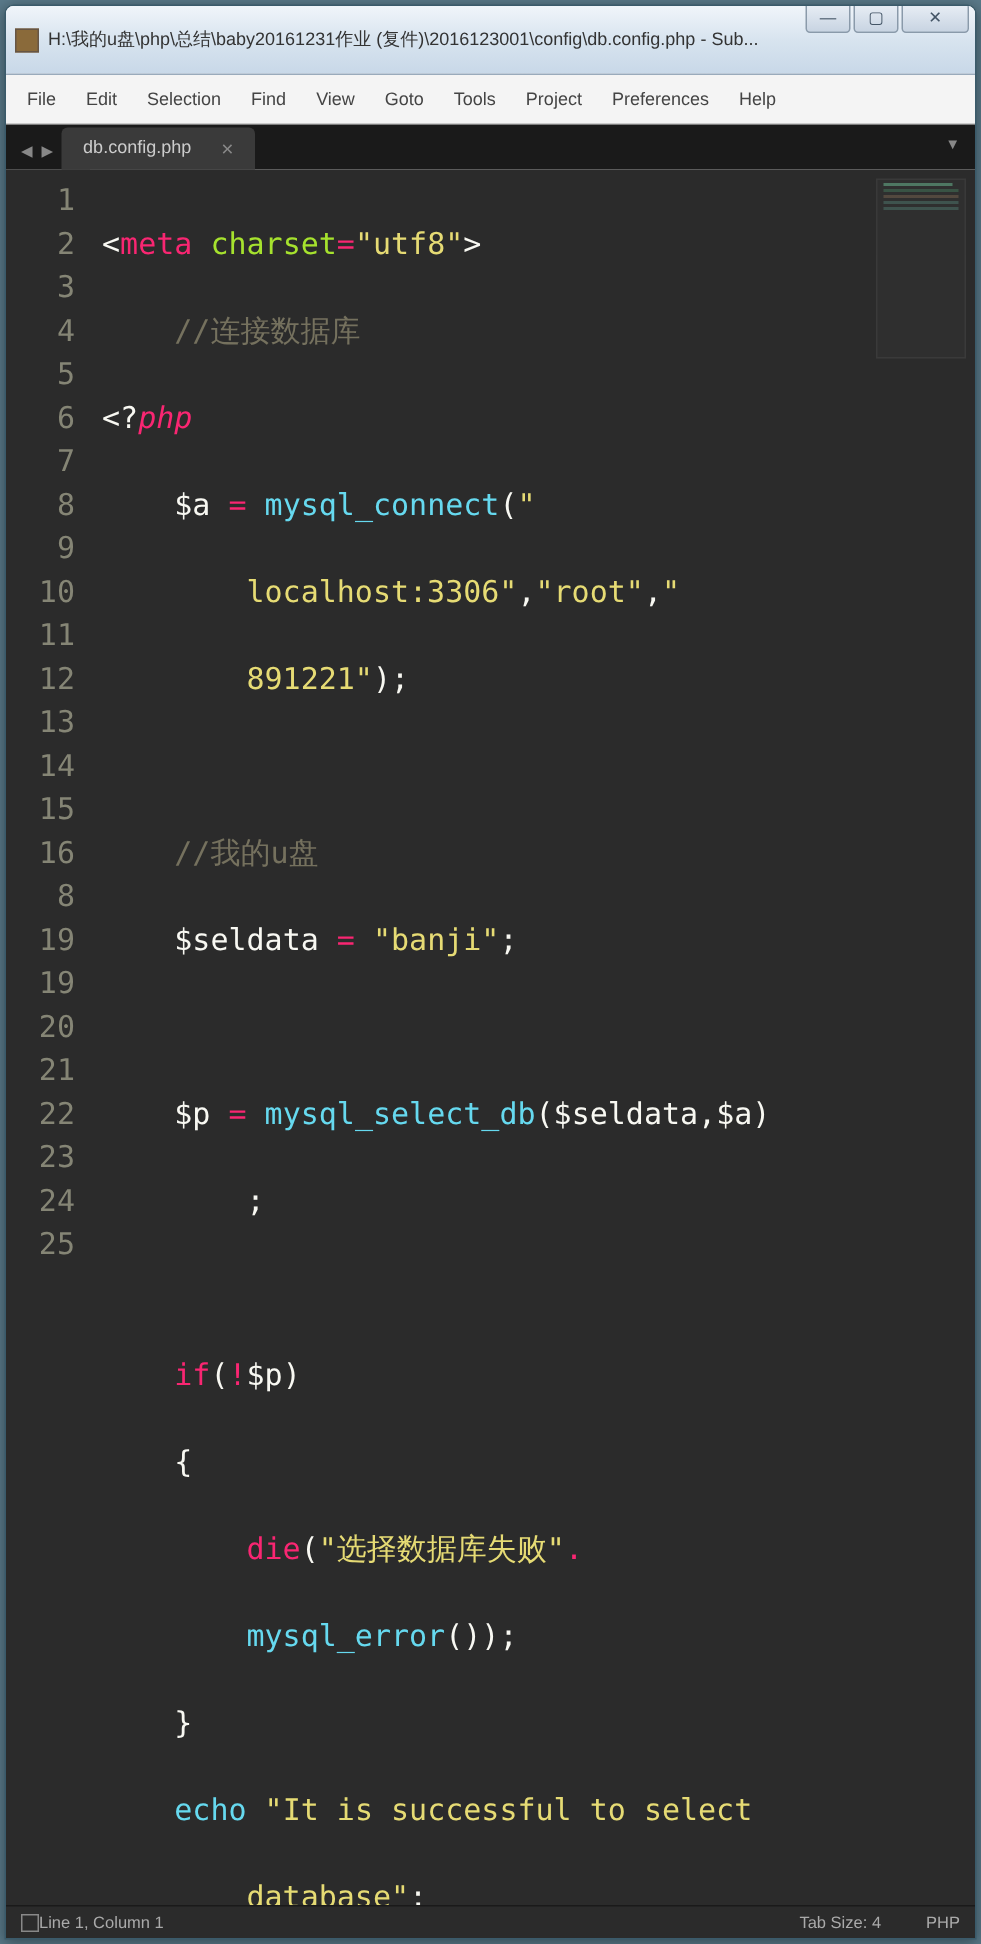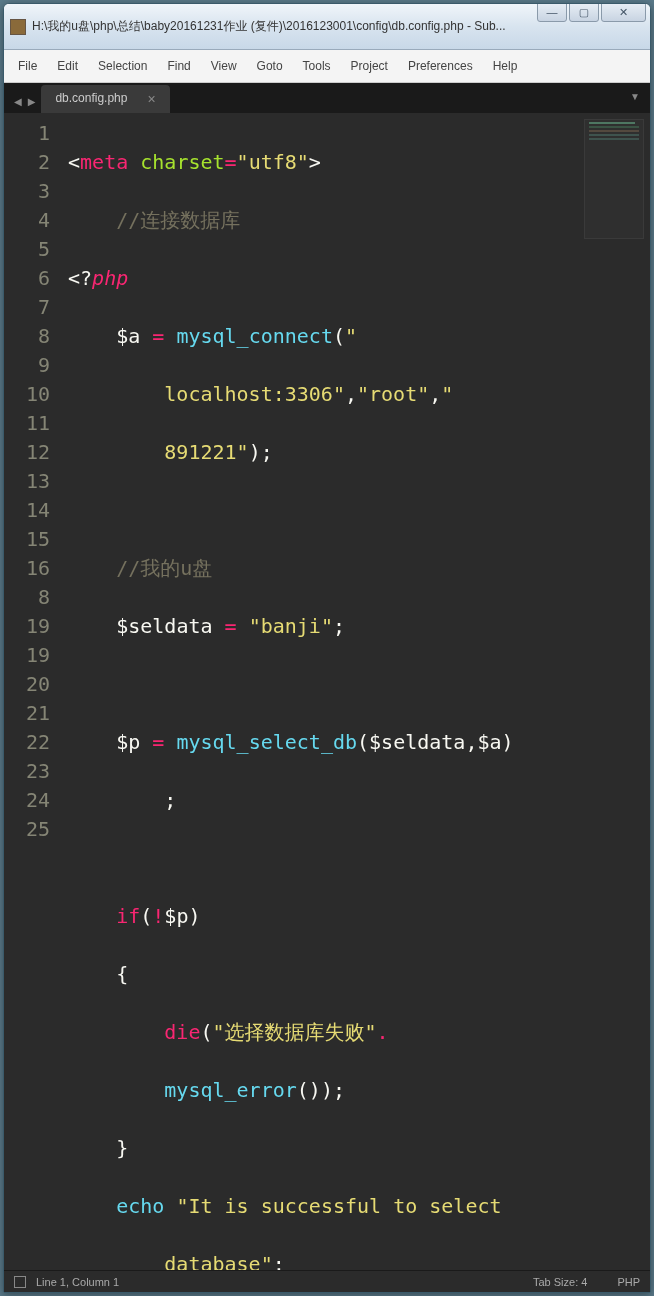--- a/index.html
+++ b/index.html
@@ -165,21 +165,21 @@
 .statusbar {
   height: 22px;
   background: #2b2b2b;
   border-top: 1px solid #1a1a1a;
   color: #aaa;
   font-size: 11px;
   display: flex;
   align-items: center;
   padding: 0 10px;
 }
-.status-left { flex: 1; display: flex; align-items: flex-start; gap: 10px; }
+.status-left { flex: 1; display: flex; align-items: flex-start; }
 .status-icon {
   width: 12px; height: 12px;
   border: 1px solid #888;
 }
 .status-right { display: flex; gap: 30px; }
 
 .c-tag { color: #f92672; }
 .c-attr { color: #a6e22e; }
 .c-op { color: #f92672; }
 .c-str { color: #e6db74; }

